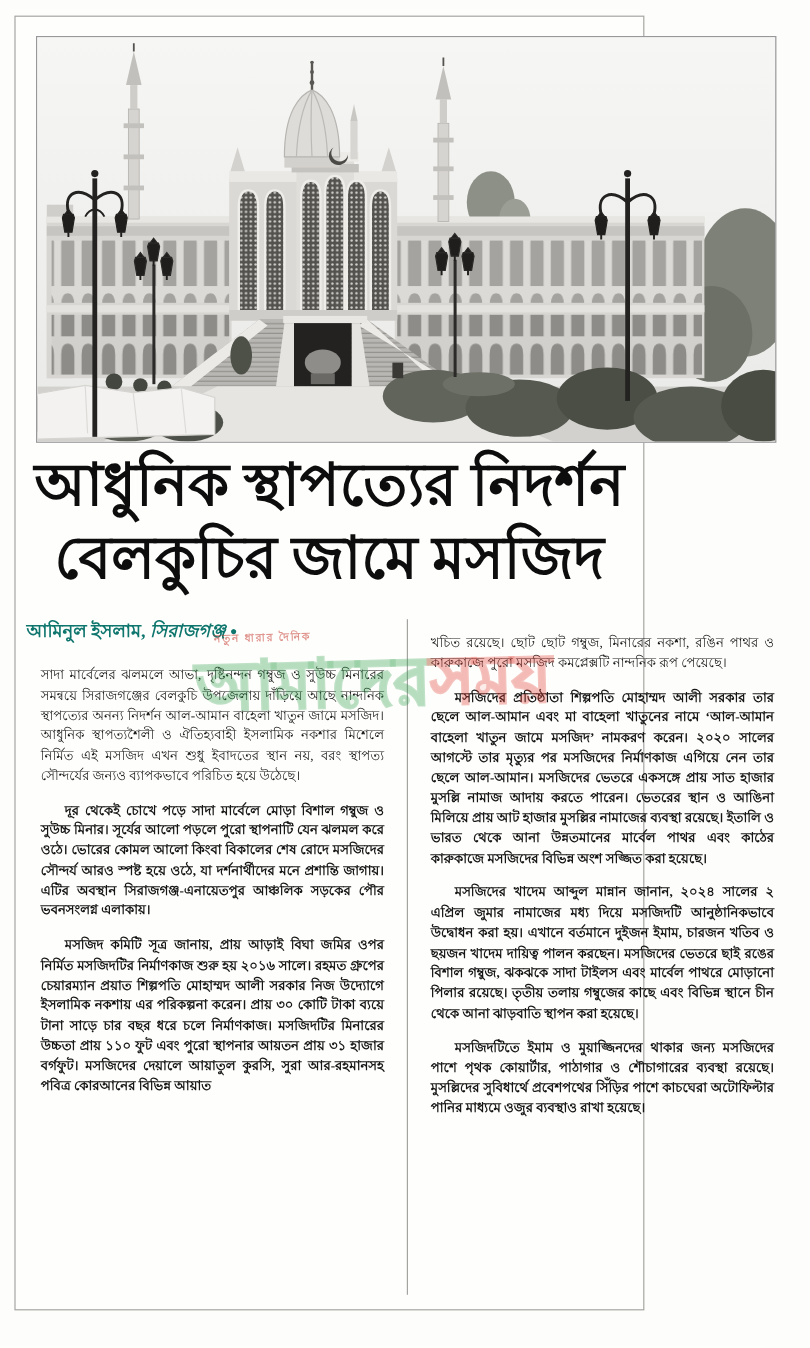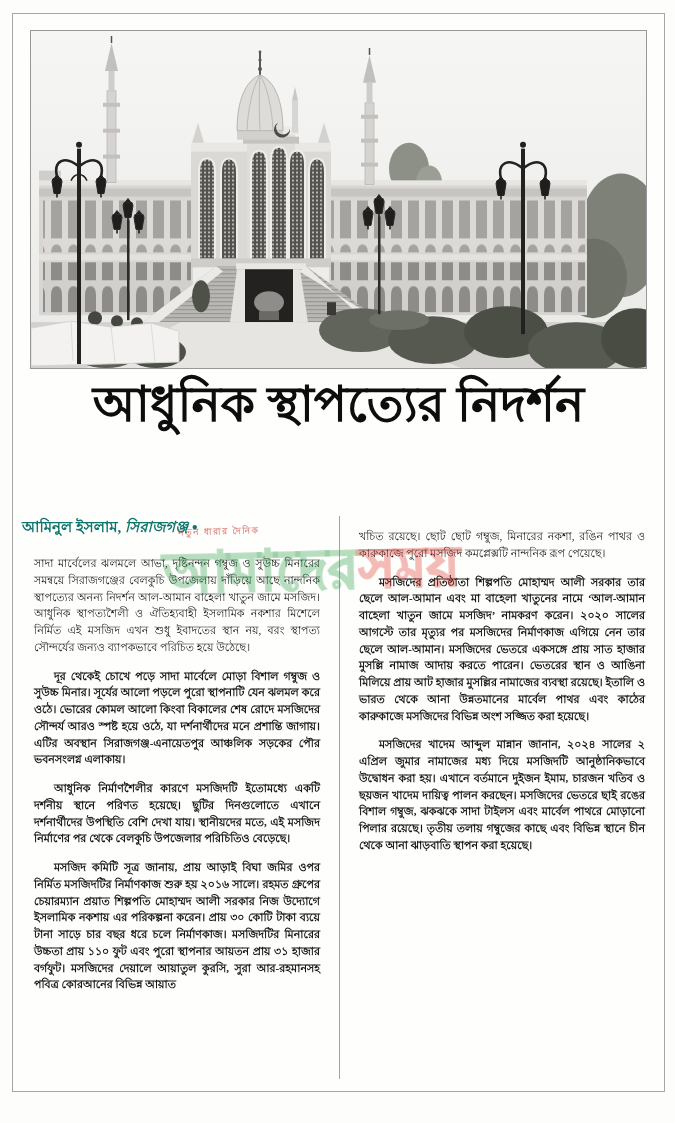--- a/index.html
+++ b/index.html
@@ -2,21 +2,21 @@
 <html lang="bn"><head>
 <meta charset="utf-8">
 <style>
   html,body{margin:0;padding:0;}
   body{
     width:675px;height:1123px;position:relative;
     background:#fdfdfb;overflow:hidden;
     font-family:"Liberation Serif", serif;
   }
   .frame{
-    position:absolute;left:12px;top:13px;width:653px;height:1079px;
+    position:absolute;left:12px;top:13px;width:525px;height:1079px;
     border:1px solid #a6a6a4;background:#fefefc;box-sizing:border-box;
   }
   .photo{
     position:absolute;top:16px;left:17px;width:617px;height:339px;
     border:1px solid #98989a;box-sizing:border-box;background:#f1f1ef;
   }
   .photo svg{display:block;width:100%;height:100%;}
   .headline{
     position:absolute;top:360px;left:0;width:100%;text-align:center;
     font-size:49px;line-height:61px;font-weight:700;color:#0d0d0d;
@@ -233,39 +233,40 @@
         <rect x="347" y="186" width="2.5" height="98" stroke="none"></rect>
         <use href="#lantern" x="348" y="168"></use>
         <use href="#lantern" x="337" y="180"></use>
         <use href="#lantern" x="359" y="180"></use>
       </g>
     </svg>
   </figure>
 
   <h1 class="headline">
     <span style="display:block">আধুনিক স্থাপত্যের নিদর্শন</span>
+    <span style="display:block">বেলকুচির জামে মসজিদ</span>
   </h1>
 
   <div class="content">
     <div class="col">
       <div class="byline">
         <span class="author">আমিনুল ইসলাম,</span>
         <span class="loc">সিরাজগঞ্জ</span>
         <span class="dot">●</span>
       </div>
       <p>সাদা মার্বেলের ঝলমলে আভা, দৃষ্টিনন্দন গম্বুজ ও সুউচ্চ মিনারের সমন্বয়ে সিরাজগঞ্জের বেলকুচি উপজেলায় দাঁড়িয়ে আছে নান্দনিক স্থাপত্যের অনন্য নিদর্শন আল-আমান বাহেলা খাতুন জামে মসজিদ। আধুনিক স্থাপত্যশৈলী ও ঐতিহ্যবাহী ইসলামিক নকশার মিশেলে নির্মিত এই মসজিদ এখন শুধু ইবাদতের স্থান নয়, বরং স্থাপত্য সৌন্দর্যের জন্যও ব্যাপকভাবে পরিচিত হয়ে উঠেছে।</p>
       <p class="indent">দূর থেকেই চোখে পড়ে সাদা মার্বেলে মোড়া বিশাল গম্বুজ ও সুউচ্চ মিনার। সূর্যের আলো পড়লে পুরো স্থাপনাটি যেন ঝলমল করে ওঠে। ভোরের কোমল আলো কিংবা বিকালের শেষ রোদে মসজিদের সৌন্দর্য আরও স্পষ্ট হয়ে ওঠে, যা দর্শনার্থীদের মনে প্রশান্তি জাগায়। এটির অবস্থান সিরাজগঞ্জ-এনায়েতপুর আঞ্চলিক সড়কের পৌর ভবনসংলগ্ন এলাকায়।</p>
-      <p class="indent">আধুনিক নির্মাণশৈলীর কারণে মসজিদটি ইতোমধ্যে একটি দর্শনীয় স্থানে পরিণত হয়েছে। ছুটির দিনগুলোতে এখানে দর্শনার্থীদের উপস্থিতি বেশি দেখা যায়। স্থানীয়দের মতে, এই মসজিদ নির্মাণের পর থেকে বেলকুচি উপজেলার পরিচিতিও বেড়েছে।</p>
       <p class="indent">মসজিদ কমিটি সূত্র জানায়, প্রায় আড়াই বিঘা জমির ওপর নির্মিত মসজিদটির নির্মাণকাজ শুরু হয় ২০১৬ সালে। রহমত গ্রুপের চেয়ারম্যান প্রয়াত শিল্পপতি মোহাম্মদ আলী সরকার নিজ উদ্যোগে ইসলামিক নকশায় এর পরিকল্পনা করেন। প্রায় ৩০ কোটি টাকা ব্যয়ে টানা সাড়ে চার বছর ধরে চলে নির্মাণকাজ। মসজিদটির মিনারের উচ্চতা প্রায় ১১০ ফুট এবং পুরো স্থাপনার আয়তন প্রায় ৩১ হাজার বর্গফুট। মসজিদের দেয়ালে আয়াতুল কুরসি, সুরা আর-রহমানসহ পবিত্র কোরআনের বিভিন্ন আয়াত</p>
     </div>
     <div class="divider"></div>
     <div class="col">
       <p>খচিত রয়েছে। ছোট ছোট গম্বুজ, মিনারের নকশা, রঙিন পাথর ও কারুকাজে পুরো মসজিদ কমপ্লেক্সটি নান্দনিক রূপ পেয়েছে।</p>
       <p class="indent">মসজিদের প্রতিষ্ঠাতা শিল্পপতি মোহাম্মদ আলী সরকার তার ছেলে আল-আমান এবং মা বাহেলা খাতুনের নামে ‘আল-আমান বাহেলা খাতুন জামে মসজিদ’ নামকরণ করেন। ২০২০ সালের আগস্টে তার মৃত্যুর পর মসজিদের নির্মাণকাজ এগিয়ে নেন তার ছেলে আল-আমান। মসজিদের ভেতরে একসঙ্গে প্রায় সাত হাজার মুসল্লি নামাজ আদায় করতে পারেন। ভেতরের স্থান ও আঙিনা মিলিয়ে প্রায় আট হাজার মুসল্লির নামাজের ব্যবস্থা রয়েছে। ইতালি ও ভারত থেকে আনা উন্নতমানের মার্বেল পাথর এবং কাঠের কারুকাজে মসজিদের বিভিন্ন অংশ সজ্জিত করা হয়েছে।</p>
       <p class="indent">মসজিদের খাদেম আব্দুল মান্নান জানান, ২০২৪ সালের ২ এপ্রিল জুমার নামাজের মধ্য দিয়ে মসজিদটি আনুষ্ঠানিকভাবে উদ্বোধন করা হয়। এখানে বর্তমানে দুইজন ইমাম, চারজন খতিব ও ছয়জন খাদেম দায়িত্ব পালন করছেন। মসজিদের ভেতরে ছাই রঙের বিশাল গম্বুজ, ঝকঝকে সাদা টাইলস এবং মার্বেল পাথরে মোড়ানো পিলার রয়েছে। তৃতীয় তলায় গম্বুজের কাছে এবং বিভিন্ন স্থানে চীন থেকে আনা ঝাড়বাতি স্থাপন করা হয়েছে।</p>
+      <p class="indent">মসজিদটিতে ইমাম ও মুয়াজ্জিনদের থাকার জন্য মসজিদের পাশে পৃথক কোয়ার্টার, পাঠাগার ও শৌচাগারের ব্যবস্থা রয়েছে। মুসল্লিদের সুবিধার্থে প্রবেশপথের সিঁড়ির পাশে কাচঘেরা অটোফিল্টার পানির মাধ্যমে ওজুর ব্যবস্থাও রাখা হয়েছে।</p>
     </div>
   </div>
 
   <div class="watermark">
     <div class="wm-tagline">নতুন ধারার দৈনিক</div>
     <div class="wm-words">
       <span class="wm-g">আমাদের</span><span class="wm-r">সময়</span>
     </div>
   </div>
 

